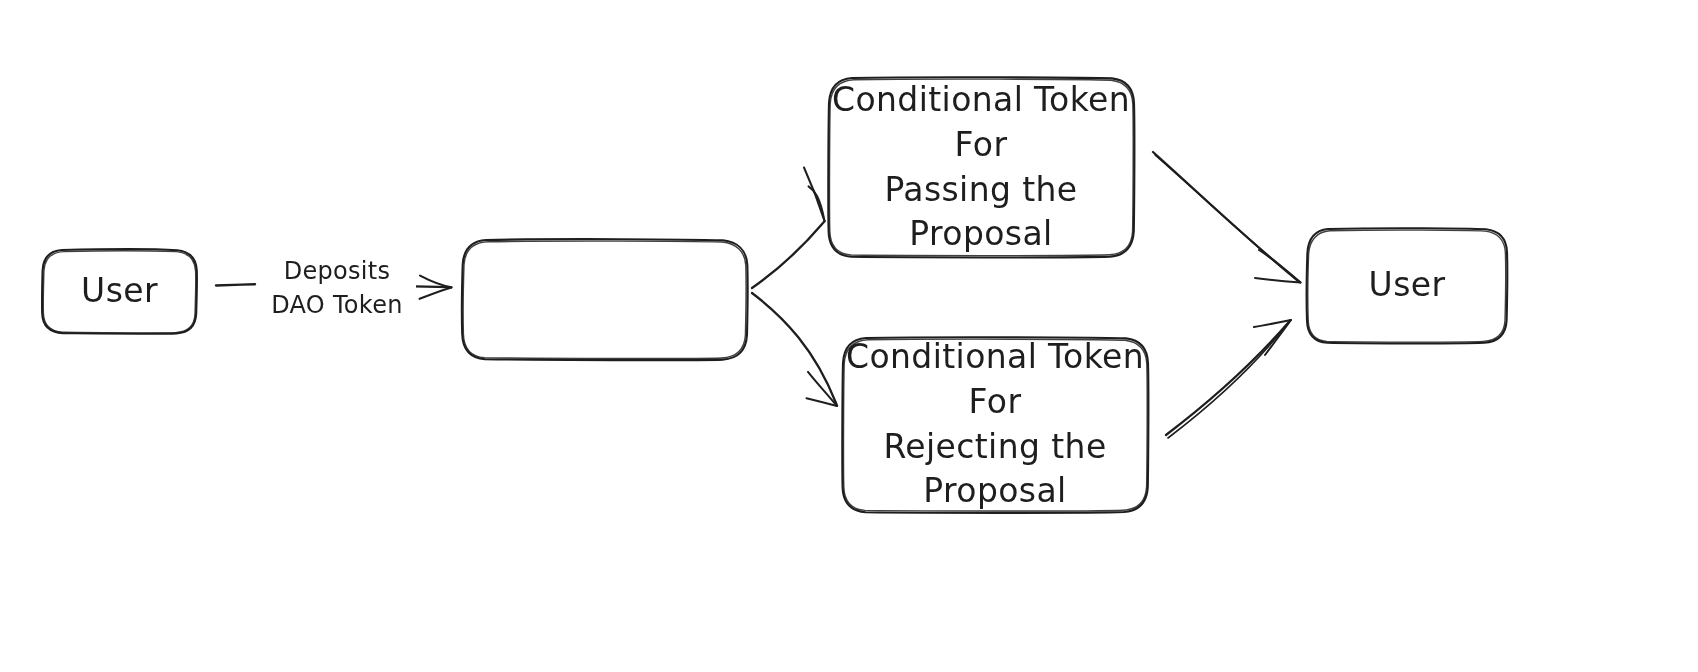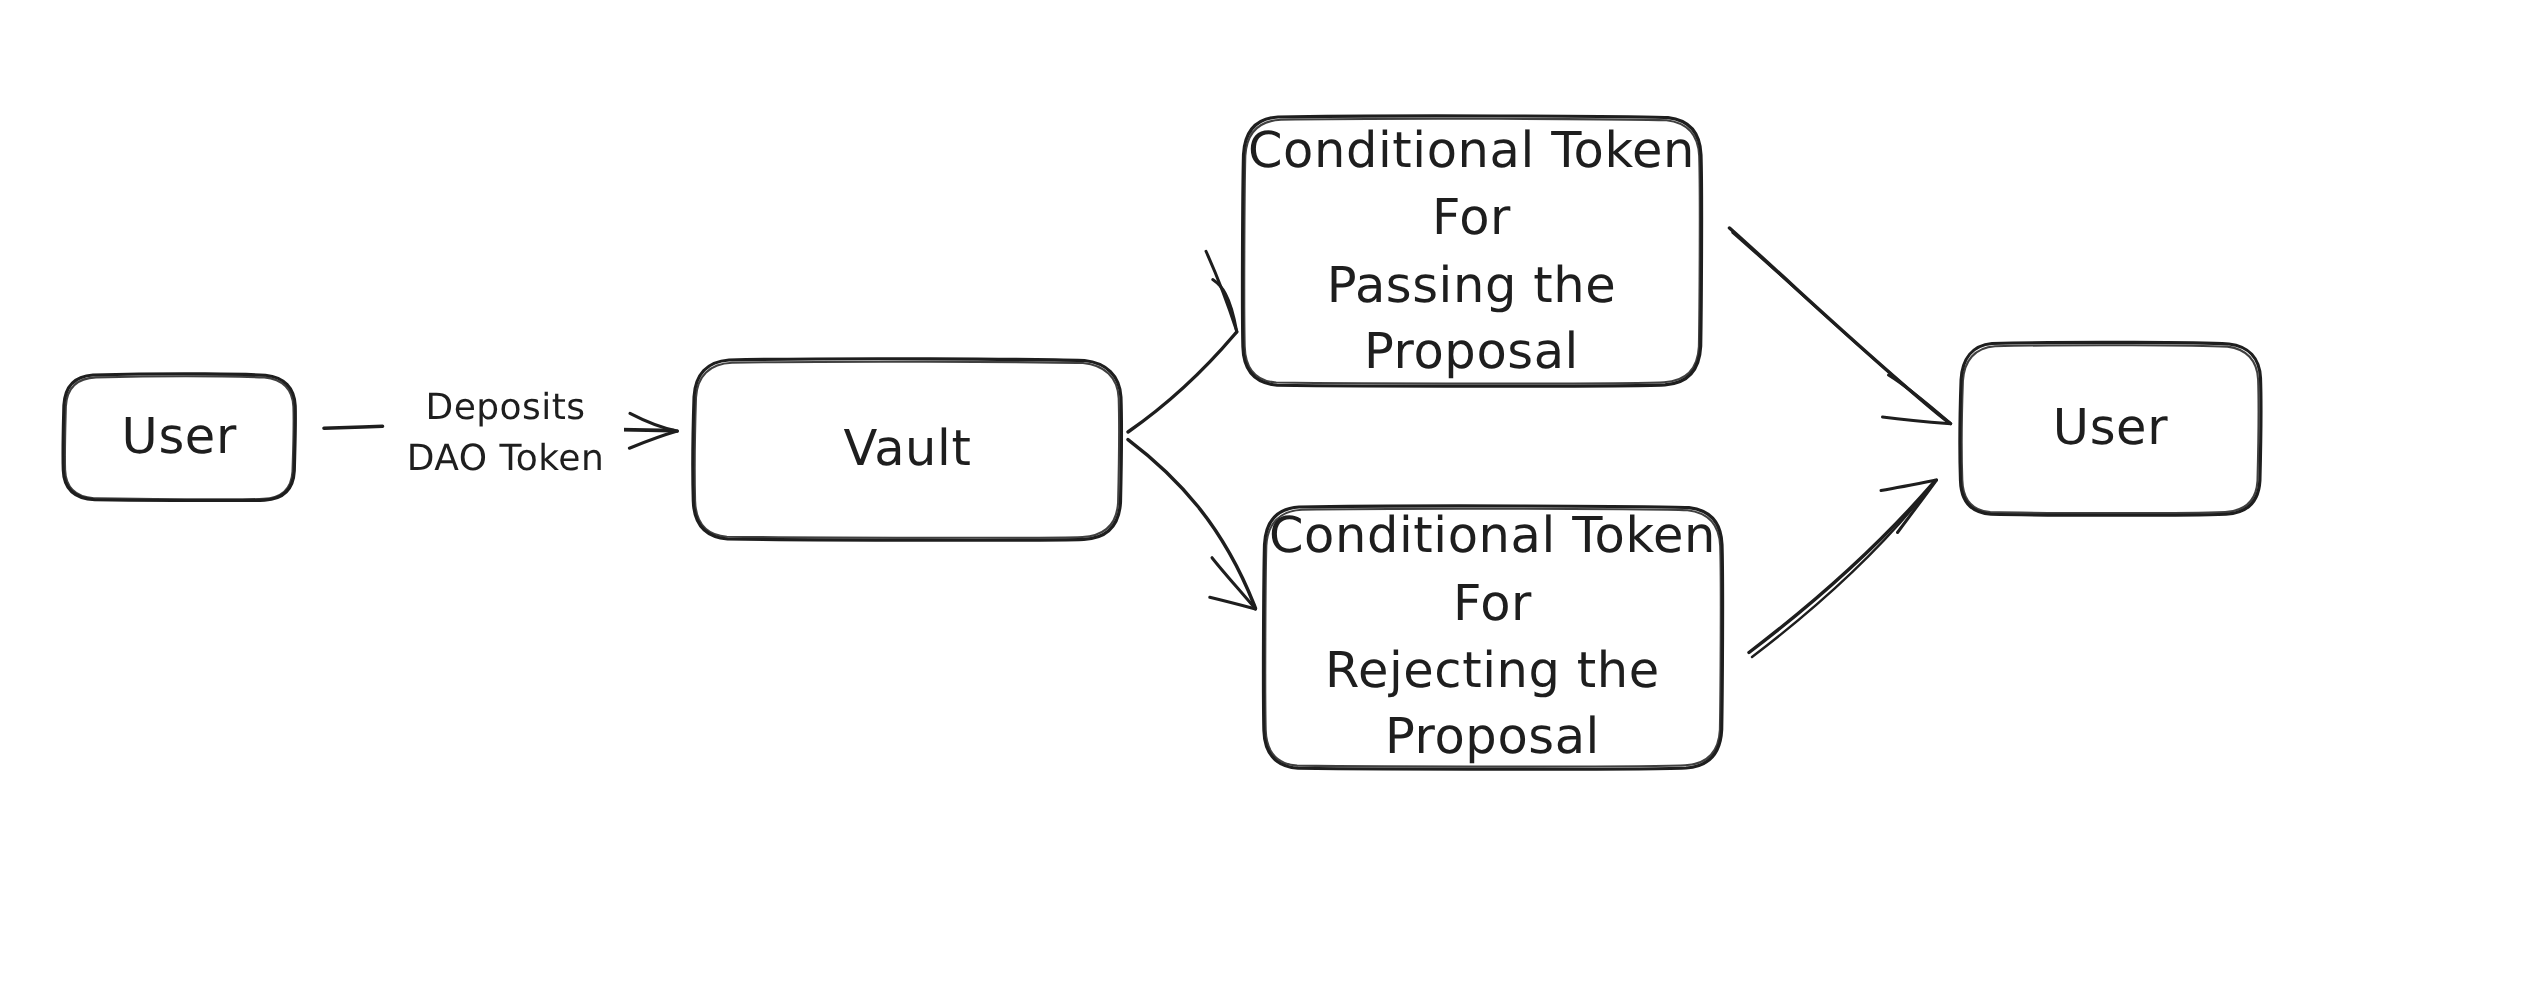--- a/index.html
+++ b/index.html
@@ -156,21 +156,20 @@
         <path d="M1168 438 C1214 403 1256 365 1290 320.4" stroke-width="1.6"></path>
         <path d="M1254 327 C1266 325 1278 322.6 1291 320" stroke-width="2.0"></path>
         <path d="M1265 355 C1274 343 1283 331 1291 320" stroke-width="2.0"></path>
       </g>
 
     </g>
   </svg>
 
   <div class="node-label" style="left:42px; top:249px; width:155px; height:85px;">User</div>
 
-  <div class="node-label" style="left:462px; top:239px; width:286px; height:121px;">Vault</div>
 
   <div class="node-label" style="left:828px; top:77px; width:306px; height:181px;">Conditional Token For
 Passing the Proposal</div>
 
   <div class="node-label" style="left:842px; top:337px; width:306px; height:175px;">Conditional Token For
 Rejecting the Proposal</div>
 
   <div class="node-label" style="left:1307px; top:228px; width:200px; height:115px;">User</div>
 
   <div class="edge-label" style="left:258px; top:254px; width:158px;">Deposits

